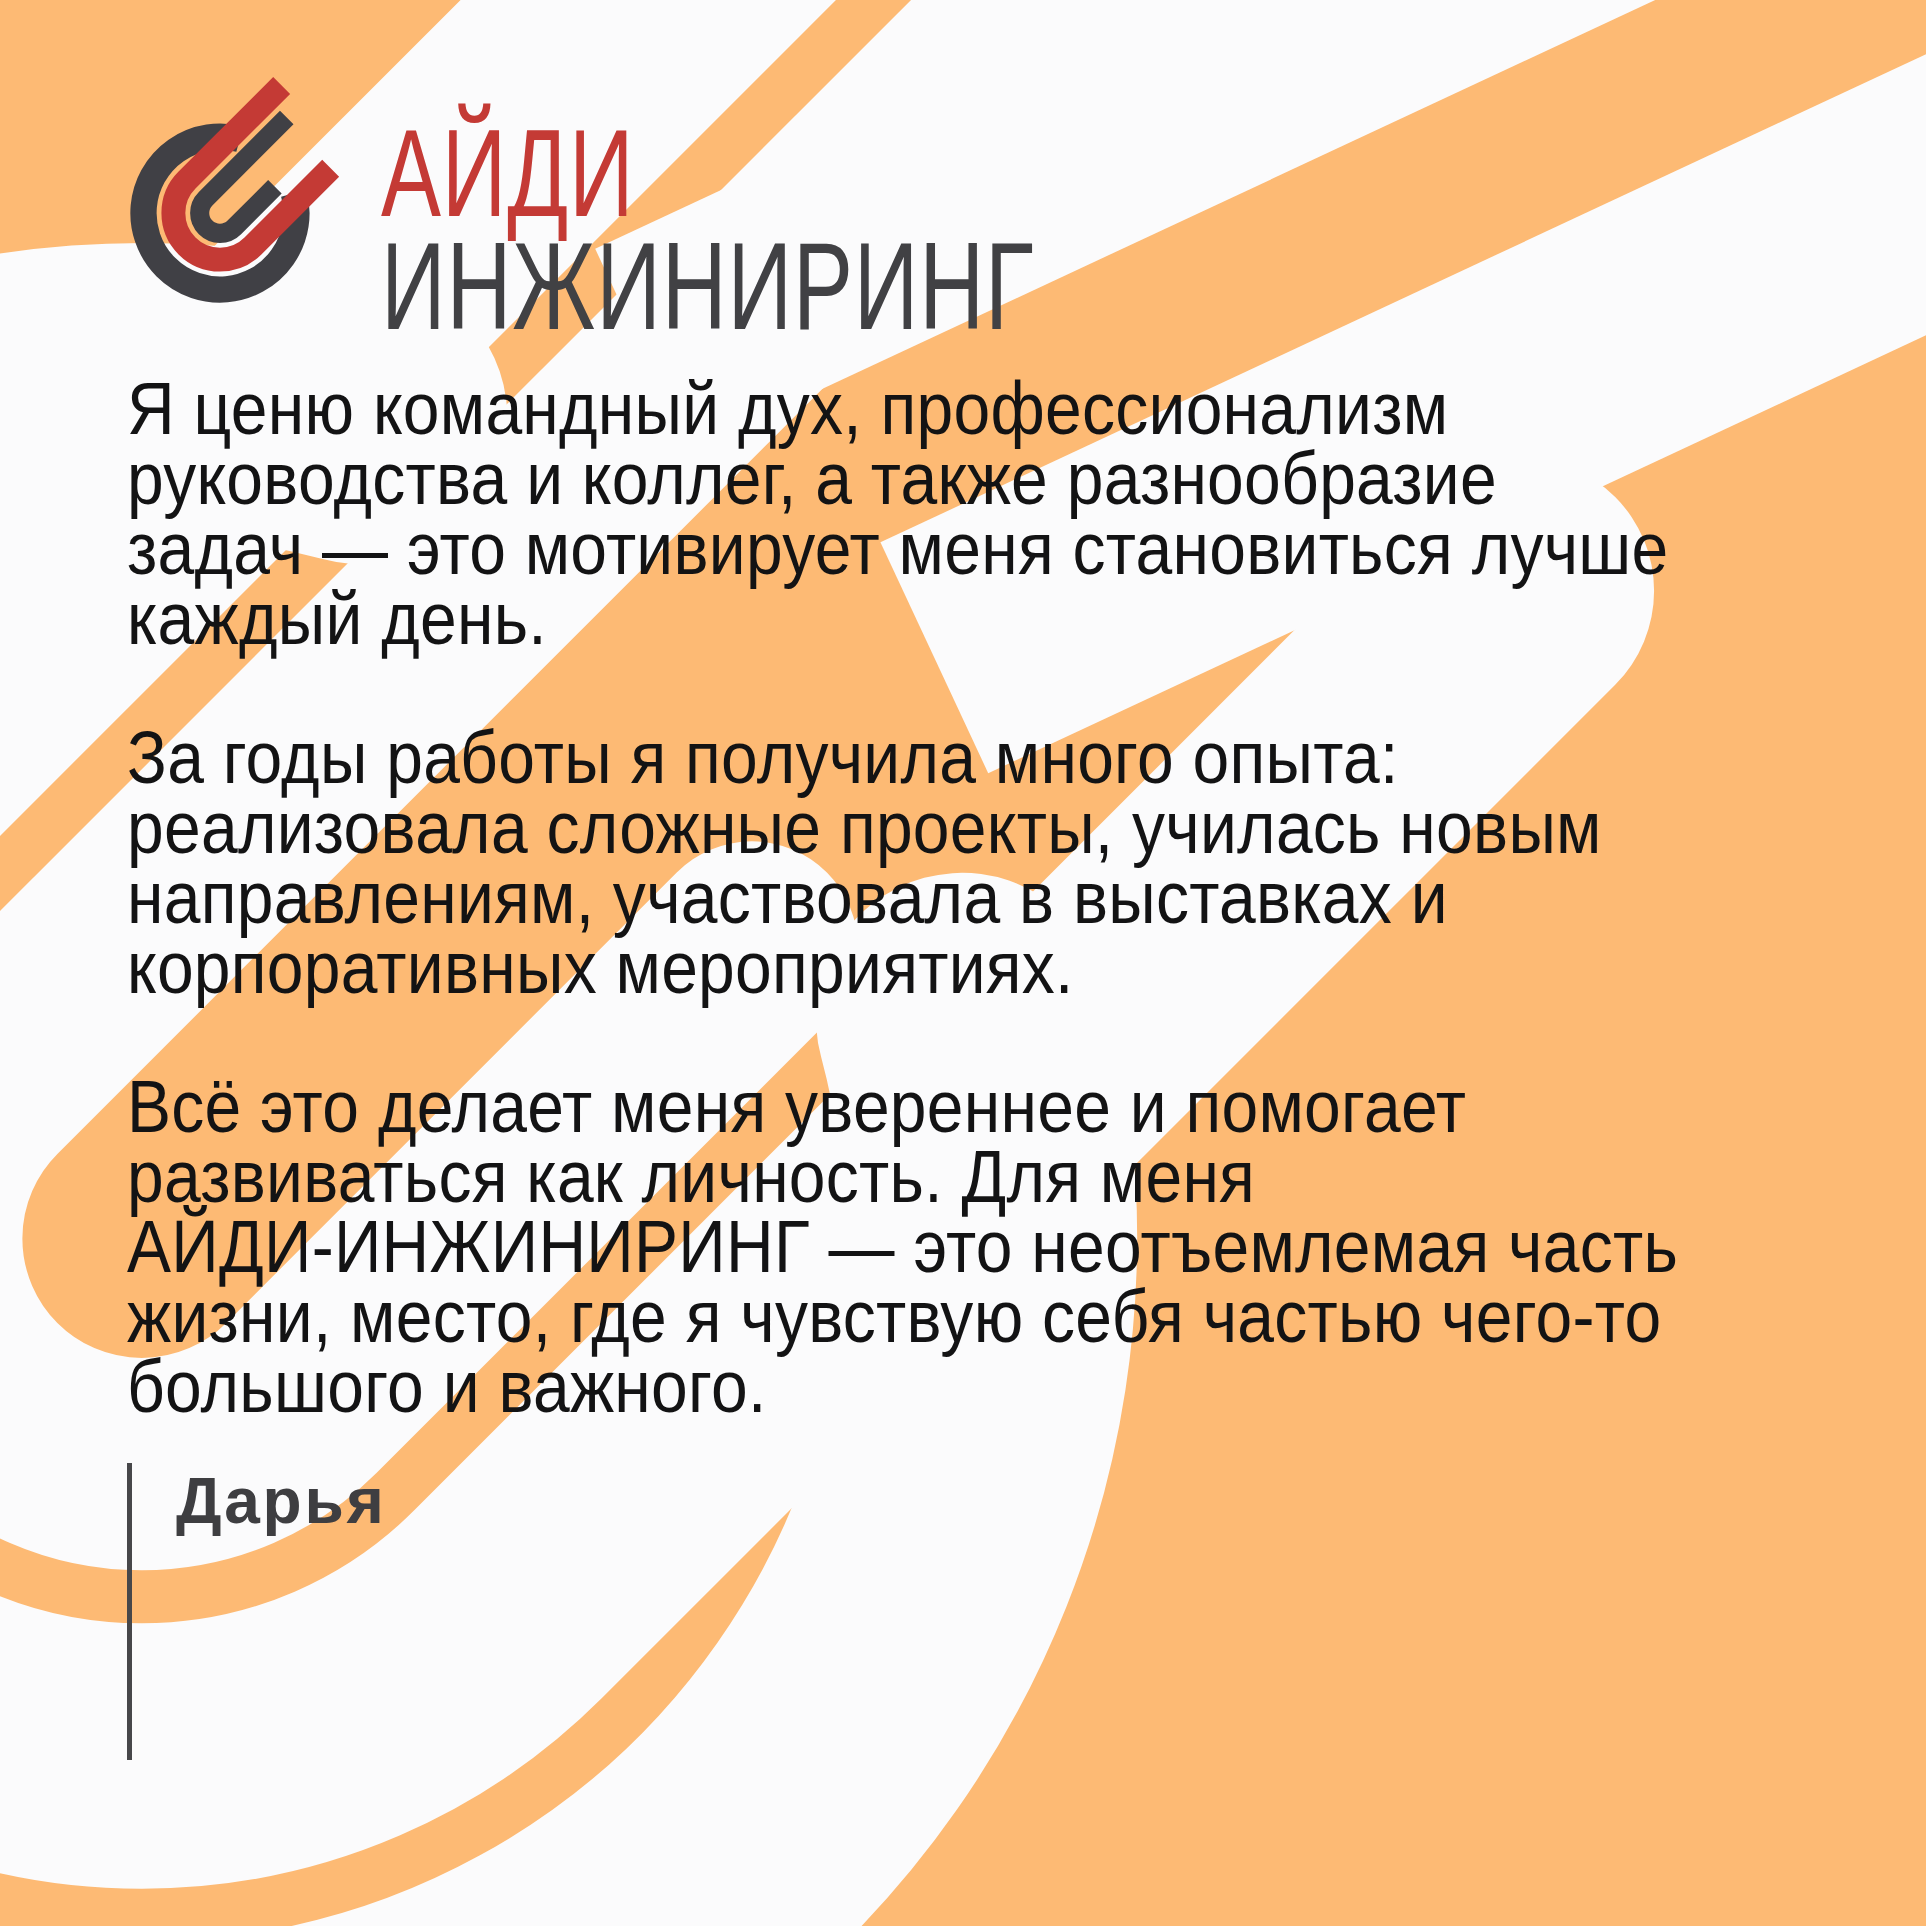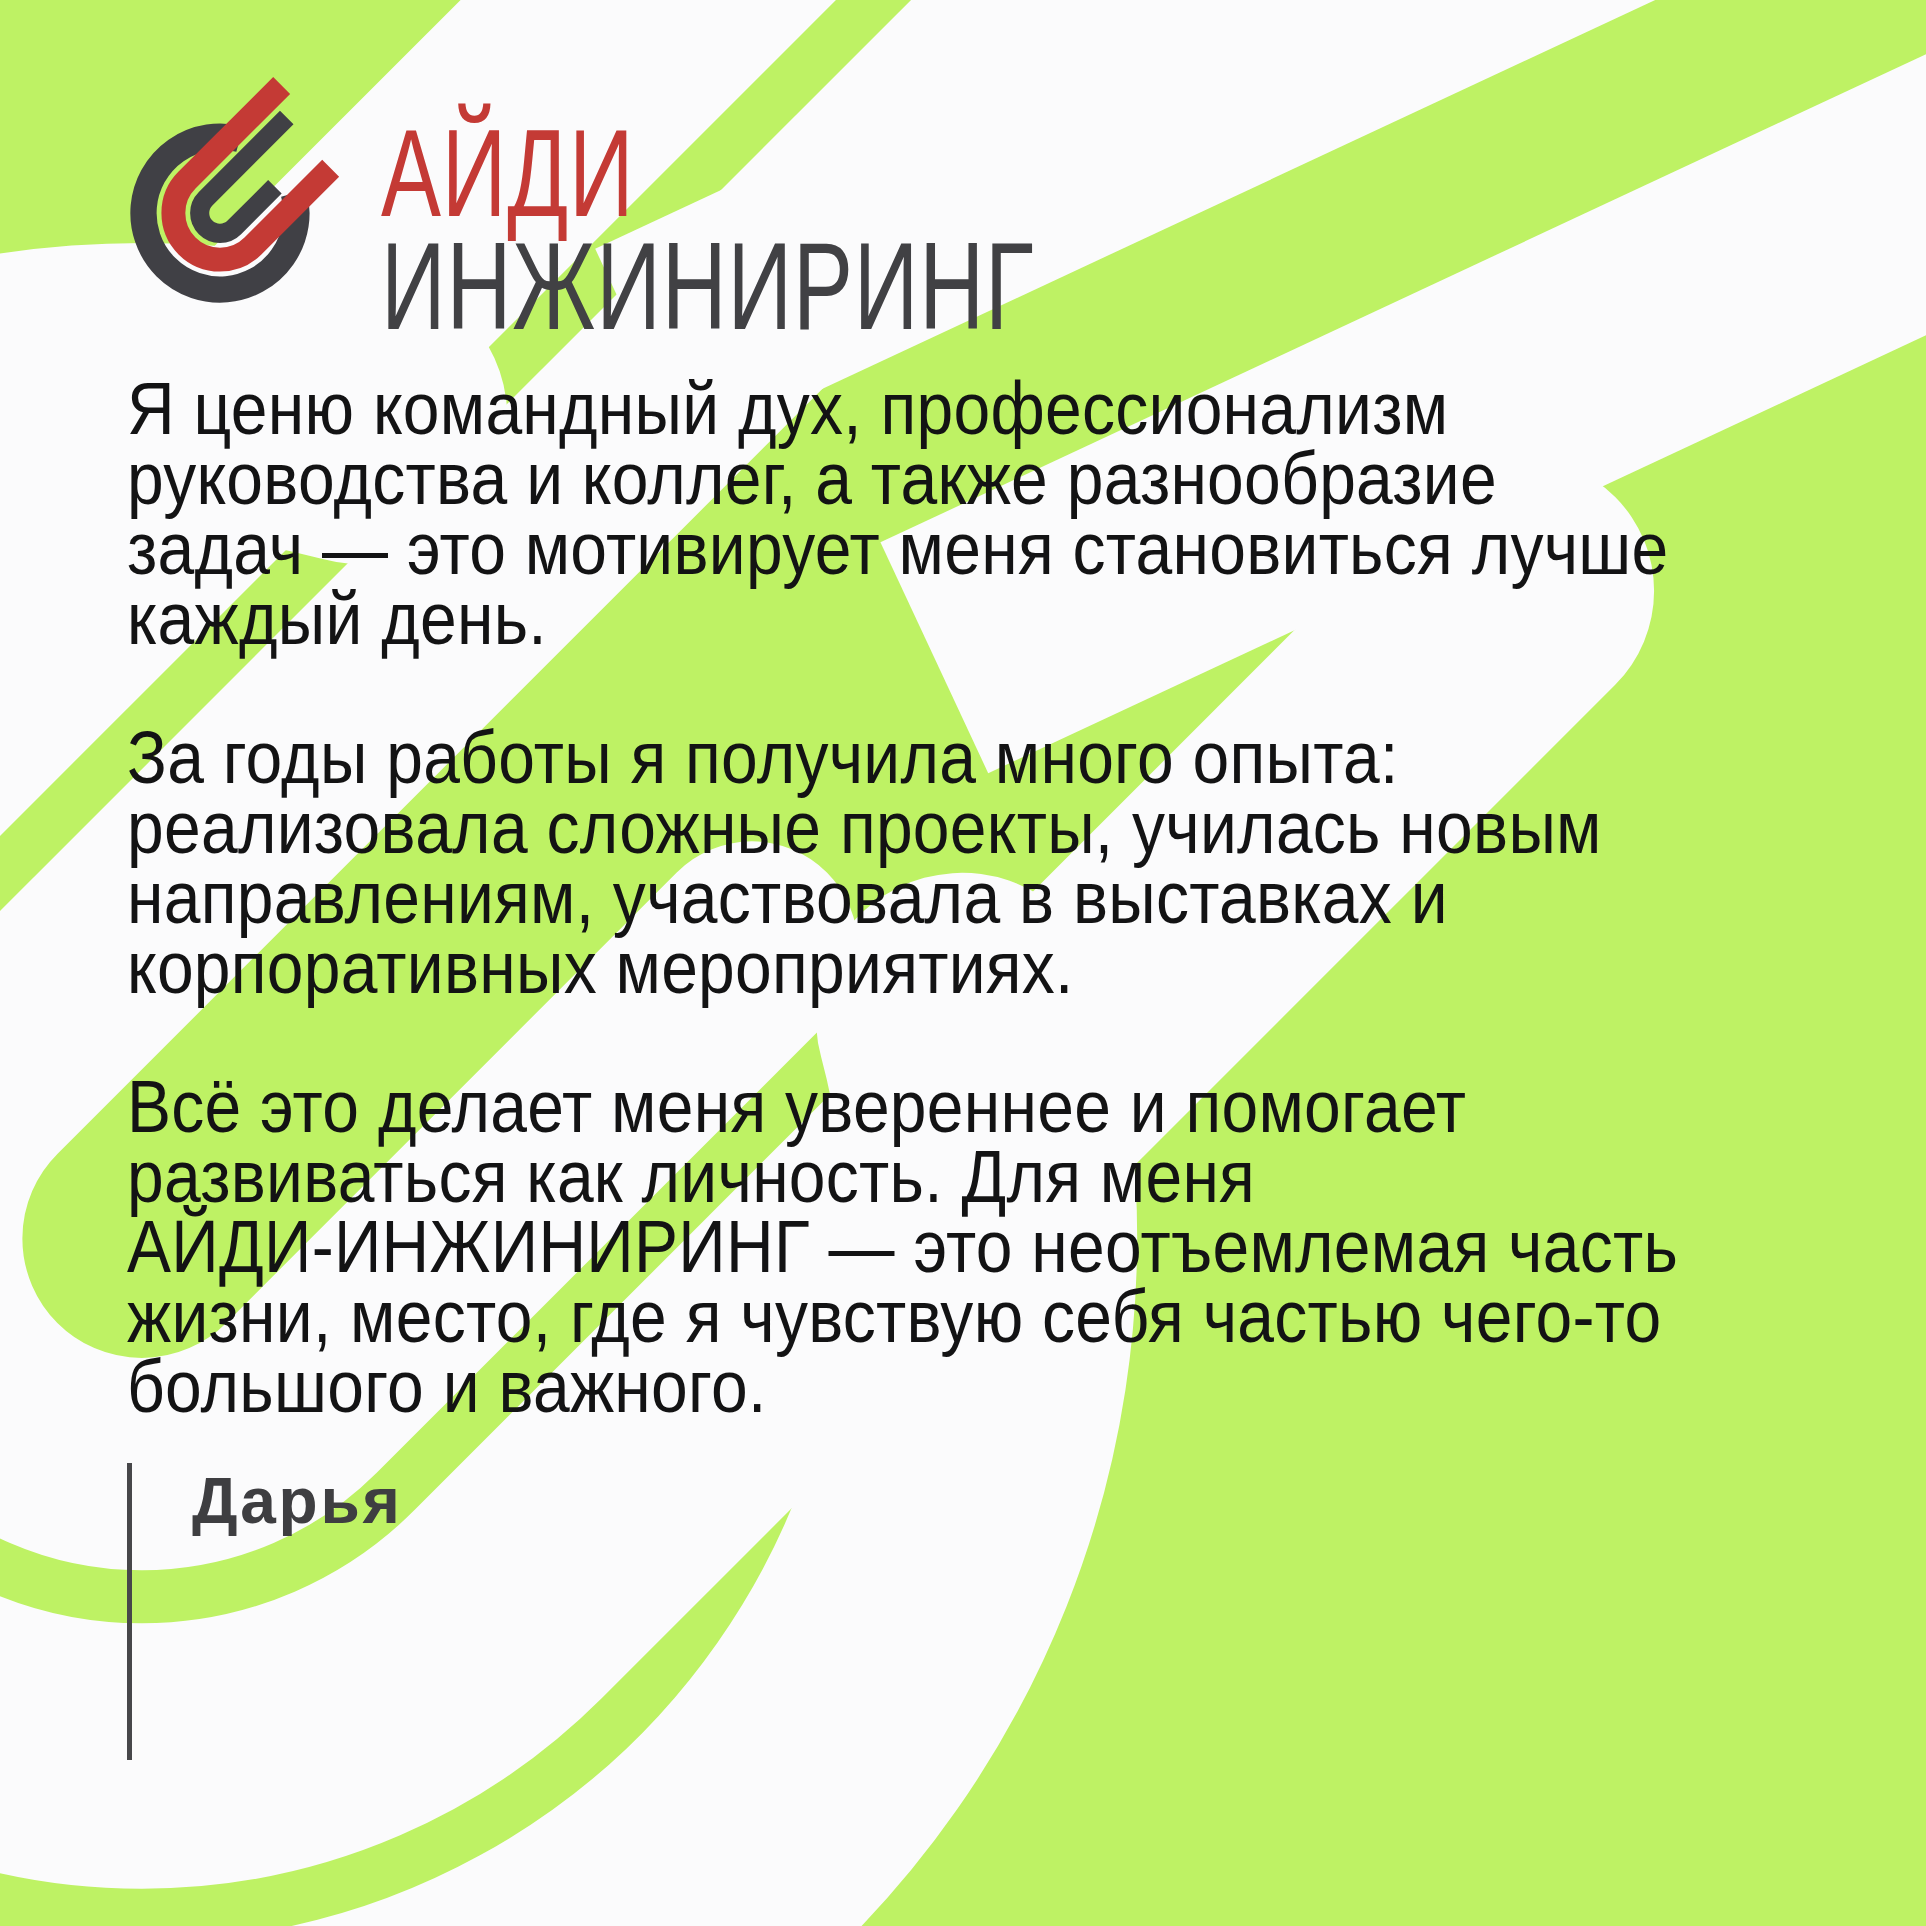--- a/index.html
+++ b/index.html
@@ -2,21 +2,21 @@
 <html style="font-size:8.5px"><head>
 <meta charset="utf-8">
 <style>
   html, body { margin: 0; padding: 0; }
   body { width: 1926px; height: 1926px; font-family: "Liberation Sans", sans-serif; }
 
   .canvas {
     position: relative;
     width: 1926px;
     height: 1926px;
-    background: #bef264;
+    background: #fdba74;
     overflow: hidden;
   }
 
   
   .watermark {
     position: absolute;
     left: 0; top: 0;
     width: 1926px; height: 1926px;
     overflow: hidden;
   }
@@ -63,21 +63,21 @@
   
   .signature { position: absolute; left: 0; top: 0; }
   .signature-bar {
     position: absolute;
     left: 127px; top: 1463px;
     width: 5.3px; height: 297px;
     background: #47474a;
   }
   .signature-text {
     position: absolute;
-    left: 192px; top: 1449px;
+    left: 176px; top: 1449px;
     font-size: 64px;
     font-weight: 700;
     line-height: 104px;
     color: #3e3e41;
     letter-spacing: 2.7px;
     white-space: nowrap;
   }
 </style>
 </head>
 <body>

